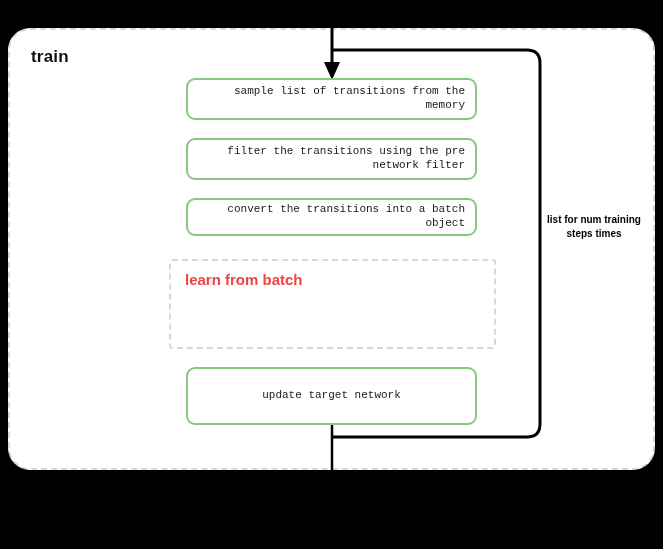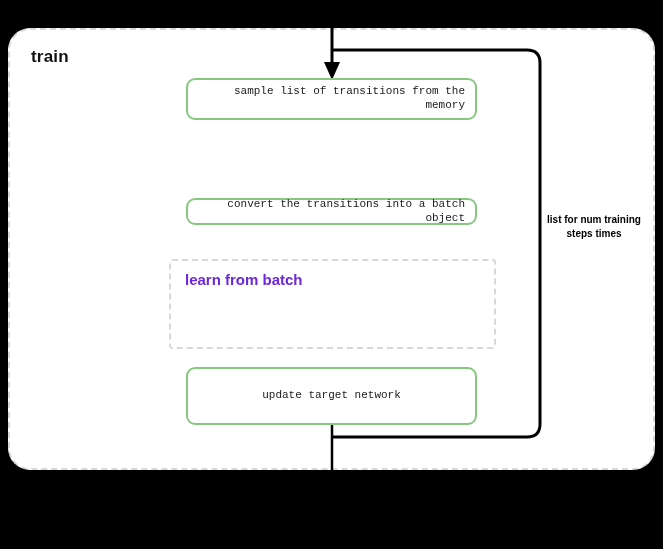--- a/index.html
+++ b/index.html
@@ -61,21 +61,21 @@
   .step-box .step-label {
     font-size: 11px;
     font-weight: normal;
     color: #1a1a1a;
     line-height: 1.25;
     padding: 0 10px;
   }
 
   #step-sample  { left: 186px; top:  78px; width: 291px; height: 42px; }
   #step-filter  { left: 186px; top: 138px; width: 291px; height: 42px; }
-  #step-convert { left: 186px; top: 198px; width: 291px; height: 27px; }
+  #step-convert { left: 186px; top: 198px; width: 291px; height: 38px; }
   #step-update  { left: 186px; top: 367px; width: 291px; height: 58px; }
 
   
   .subblock {
     position: absolute;
     left: 169px;
     top: 259px;
     width: 327px;
     height: 90px;
     box-sizing: border-box;
@@ -83,21 +83,21 @@
     border: 2px dashed #d8d8d8;
     border-radius: 3px;
   }
   .subblock-title {
     position: absolute;
     left: 14px;
     top: 8px;
     width: 120px;
     font-size: 15px;
     font-weight: bold;
-    color: #6d28d9;
+    color: #ef4444;
     line-height: 1.45;
   }
 
   
   .loop-label {
     position: absolute;
     left: 546px;
     top: 213px;
     width: 96px;
     text-align: center;
@@ -133,20 +133,23 @@
 
     <path d="M332,50 L527,50 Q540,50 540,63 L540,424 Q540,437 527,437 L332,437" stroke="#000000" stroke-width="3" fill="none" stroke-linecap="butt"></path>
 
     <path d="M332,409 L332,478" stroke="#000000" stroke-width="2.5" fill="none"></path>
   </svg>
 
   <div class="step-box" id="step-sample">
     <span class="step-label">sample list of transitions from the memory</span>
   </div>
 
+  <div class="step-box" id="step-filter">
+    <span class="step-label">filter the transitions using the pre network filter</span>
+  </div>
 
   <div class="step-box" id="step-convert">
     <span class="step-label">convert the transitions into a batch object</span>
   </div>
 
   <div class="subblock">
     <div class="subblock-title">learn from batch</div>
   </div>
 
   <div class="step-box" id="step-update">

